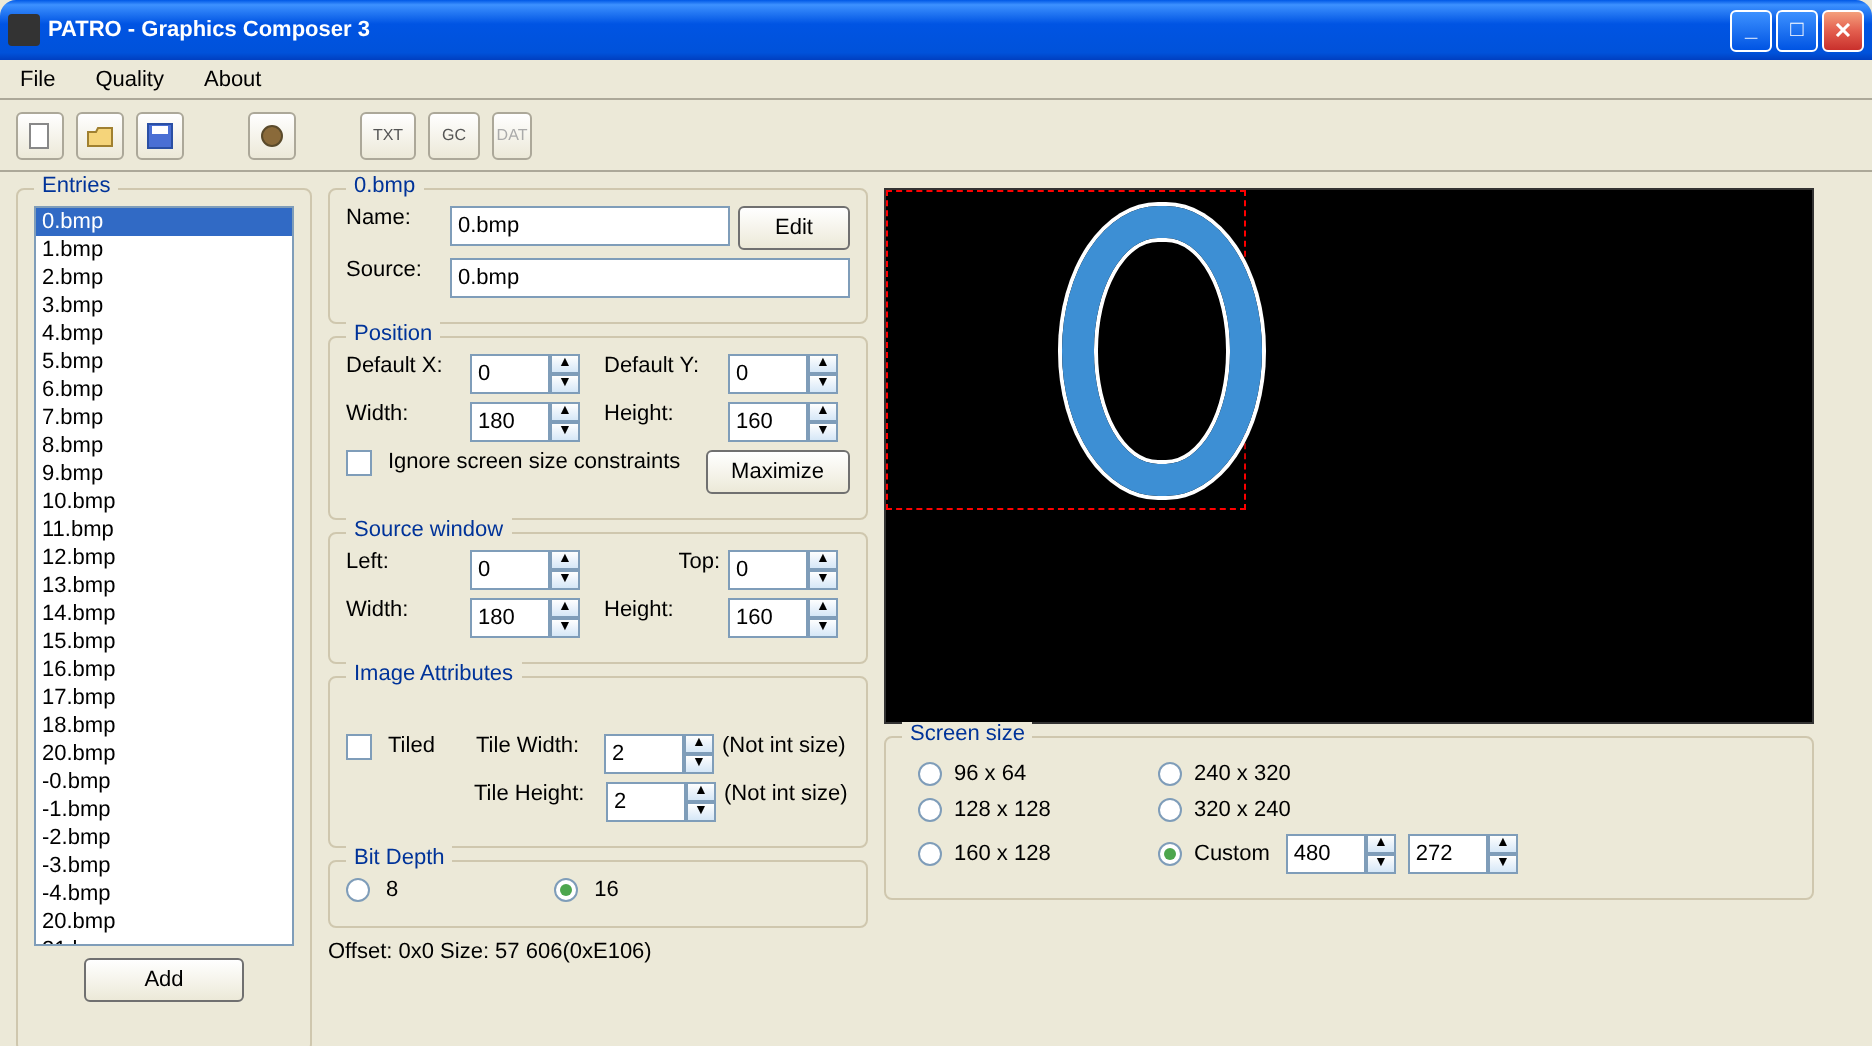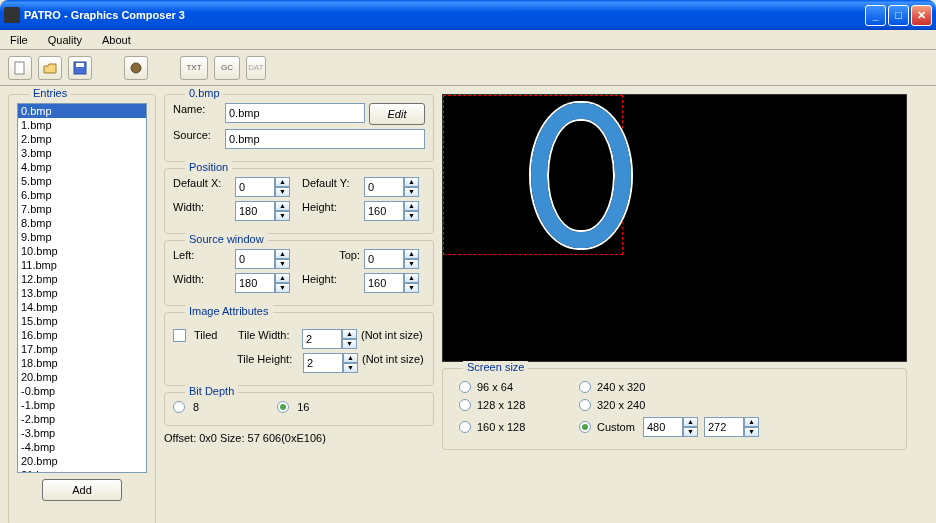--- a/index.html
+++ b/index.html
@@ -12,36 +12,36 @@
 .winbtn.min, .winbtn.max { background: linear-gradient(to bottom, #3d91ff, #0054e3); }
 .winbtn.close { background: linear-gradient(to bottom, #f4a07c, #e35e4e, #c9302c); }
 .menubar { height: 20px; background: #ece9d8; display: flex; align-items: center; padding: 0 6px; gap: 12px; border-bottom: 1px solid #aca899; }
 .menuitem { padding: 2px 4px; cursor: default; }
 .toolbar { height: 36px; background: #ece9d8; display: flex; align-items: center; padding: 4px 8px; gap: 6px; border-bottom: 1px solid #aca899; }
 .tbtn { width: 24px; height: 24px; border: 1px solid #aca899; border-radius: 3px; background: linear-gradient(#fff,#ece9d8); display: flex; align-items: center; justify-content: center; }
 .tgap { width: 20px; }
 .body { display: flex; padding: 8px; gap: 8px; height: calc(100% - 86px); }
 .panel { background: #ece9d8; }
 .fieldset { border: 1px solid #cfc7ae; border-radius: 4px; padding: 8px 8px 8px 8px; position: relative; margin-bottom: 6px; }
-.legend { position: absolute; top: -8px; left: 20px; background: #ece9d8; padding: 0 4px; color: #003399; }
+.legend { position: absolute; top: -8px; left: 8px; background: #ece9d8; padding: 0 4px; color: #003399; }
 .entries-panel { width: 148px; }
 .listbox { width: 130px; height: 370px; background: white; border: 1px solid #7f9db9; overflow-y: scroll; }
 .listitem { padding: 1px 3px; cursor: default; }
 .listitem.selected { background: #316ac5; color: white; }
 .addbtn { width: 80px; height: 22px; margin: 6px auto 0; display: block; border: 1px solid #707070; border-radius: 3px; background: linear-gradient(#fff,#ece9d8); }
 .mid-panel { width: 270px; }
 .row { display: flex; align-items: flex-start; gap: 4px; margin-bottom: 4px; }
 .lbl { min-width: 48px; }
 .txt { flex: 1; height: 20px; border: 1px solid #7f9db9; padding: 2px 3px; background: white; }
 .txt.wide { width: 200px; }
 .spin { display: flex; align-items: center; }
 .spin input { width: 40px; height: 20px; border: 1px solid #7f9db9; padding: 2px 3px; background: white; text-align: left; }
 .spin .arrows { display: flex; flex-direction: column; }
 .spin .arrow { width: 15px; height: 10px; border: 1px solid #7f9db9; background: linear-gradient(#fefefe,#d6e7f7); font-size: 7px; line-height: 8px; text-align: center; }
-.btn { height: 22px; padding: 0 12px; border: 1px solid #707070; border-radius: 3px; background: linear-gradient(#fff,#ece9d8); font-style: italic; }
+.btn { height: 22px; padding: 0 12px; border: 1px solid #707070; border-radius: 3px; background: linear-gradient(#fff,#ece9d8); }
 .chk { width: 13px; height: 13px; border: 1px solid #7f9db9; background: white; display: inline-block; vertical-align: middle; margin-right: 4px; }
 .radio { width: 12px; height: 12px; border: 1px solid #7f9db9; border-radius: 50%; background: white; display: inline-flex; align-items: center; justify-content: center; vertical-align: middle; margin-right: 4px; }
 .radio.checked::after { content: ""; width: 6px; height: 6px; background: #4da64d; border-radius: 50%; }
 .right-panel { flex: 1; }
 .preview { width: 465px; height: 268px; background: black; position: relative; border: 1px solid #333; }
 .dashed-sel { position: absolute; top: 0; left: 0; width: 180px; height: 160px; border: 1px dashed red; }
 .zero-shape { position: absolute; top: 8px; left: 88px; width: 100px; height: 145px; border: 16px solid #3d8fd4; border-radius: 48px / 72px; box-shadow: inset 0 0 0 2px #fff, 0 0 0 2px #fff, 4px 4px 6px rgba(0,0,0,0.4); background: transparent; }
 .screensize { margin-top: 6px; }
 .screensize .options { display: grid; grid-template-columns: 110px 180px; gap: 6px 10px; padding: 4px 8px; }
 .radiorow { display: flex; align-items: center; gap: 2px; }
@@ -181,20 +181,25 @@
           </span>
         <span style="width:58px;margin-left:8px">Height:</span>
         <span class="spin">
             <input value="160" style="">
             <span class="arrows">
               <span class="arrow">▲</span>
               <span class="arrow">▼</span>
             </span>
           </span>
       </div>
+      <div class="row">
+        <span class="chk"></span>
+        <span>Ignore screen size constraints</span>
+        <button class="btn" style="margin-left:auto">Maximize</button>
+      </div>
     </div>
 
     <div class="fieldset">
       <div class="legend">Source window</div>
       <div class="row">
         <span style="width:58px">Left:</span>
         <span class="spin">
             <input value="0" style="">
             <span class="arrows">
               <span class="arrow">▲</span>
@@ -223,21 +228,21 @@
         <span class="spin">
             <input value="160" style="">
             <span class="arrows">
               <span class="arrow">▲</span>
               <span class="arrow">▼</span>
             </span>
           </span>
       </div>
     </div>
 
-    <div class="fieldset" style="padding-top:16px">
+    <div class="fieldset" style="padding-top:28px">
       <div class="legend">Image Attributes</div>
       <div class="row">
         <span class="chk"></span>
         <span style="width:40px">Tiled</span>
         <span style="width:60px">Tile Width:</span>
         <span class="spin">
             <input value="2" style="">
             <span class="arrows">
               <span class="arrow">▲</span>
               <span class="arrow">▼</span>

